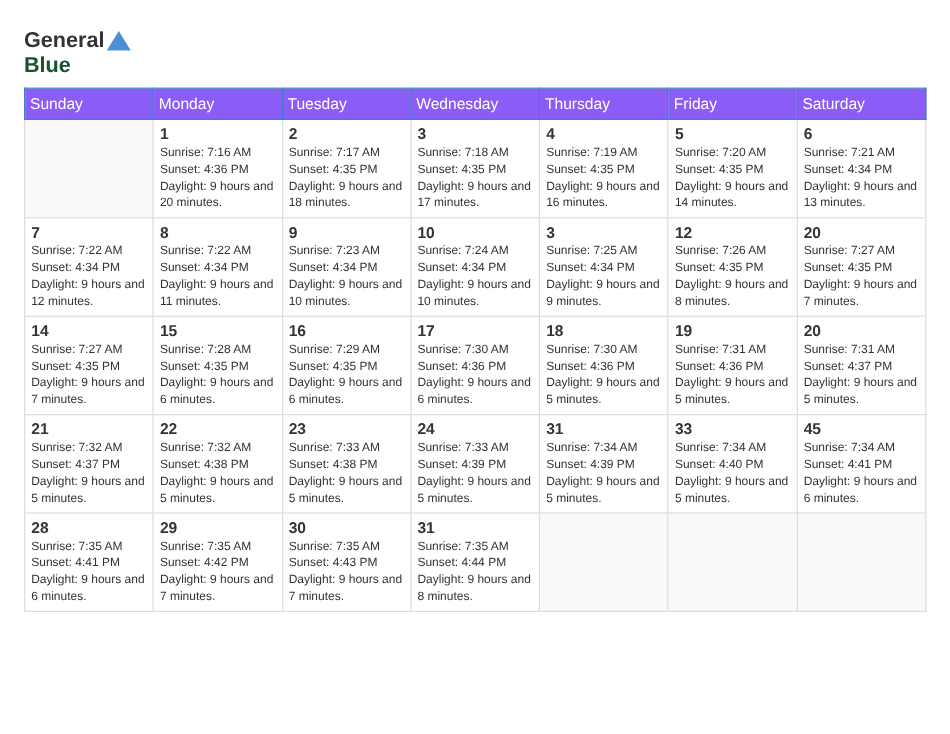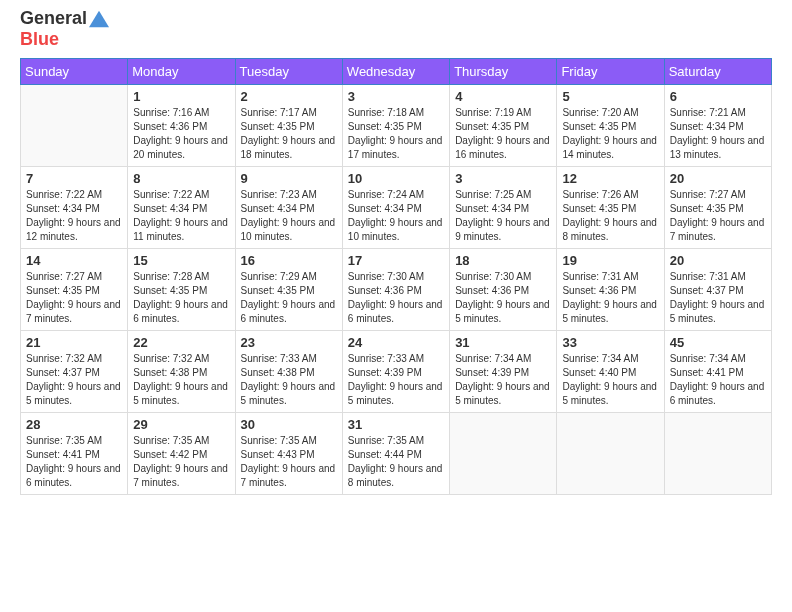--- a/index.html
+++ b/index.html
@@ -6,21 +6,21 @@
     body {
       font-family: Arial, sans-serif;
       background: #fff;
       width: 792px;
       height: 612px;
       overflow: hidden;
     }
     .page {
       width: 792px;
       height: 452px;
-      padding: 8px 20px 10px 20px;
+      padding: 23px 20px 10px 20px;
       background: #fff;
     }
     .header {
       display: flex;
       align-items: flex-start;
       justify-content: space-between;
       margin-bottom: 8px;
     }
     .logo {
       display: flex;
@@ -32,21 +32,21 @@
       align-items: center;
     }
     .logo-general {
       font-size: 18px;
       font-weight: bold;
       color: #333;
     }
     .logo-blue {
       font-size: 18px;
       font-weight: bold;
-      color: #ef4444;
+      color: #14532d;
     }
     .logo-icon {
       width: 20px;
       height: 18px;
       margin-left: 2px;
     }
     .title-section {
       text-align: right;
     }
     .month-title {

